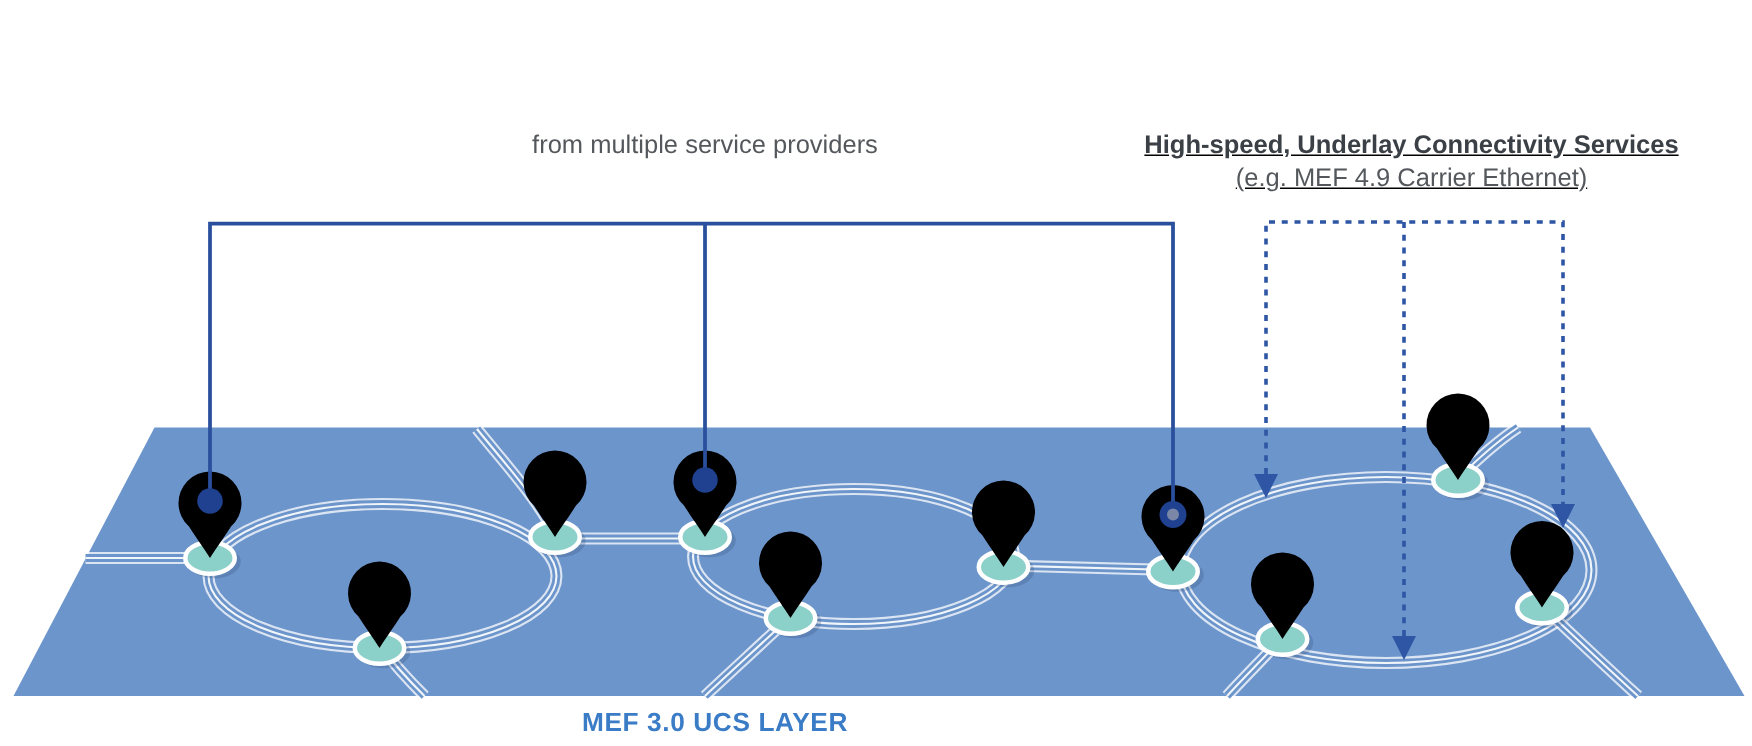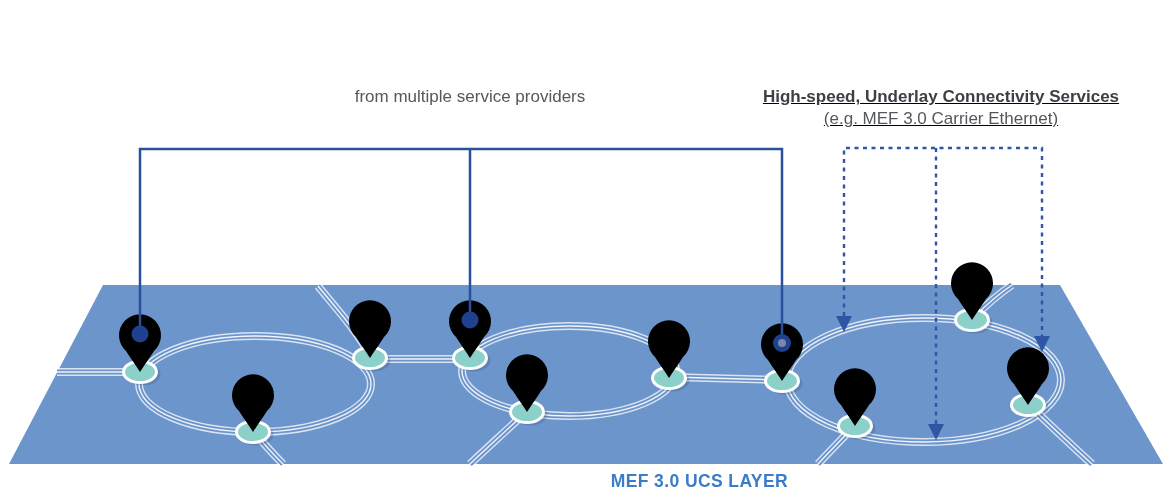--- a/index.html
+++ b/index.html
@@ -7,21 +7,21 @@
     position:relative;width:1168px;height:497px;background:#ffffff;overflow:hidden;
     font-family:"Liberation Sans", sans-serif;
   }
   #diagram-svg{position:absolute;left:0;top:0;}
   .annotation{position:absolute;text-align:center;line-height:22px;font-size:17px;}
   .annotation .l1{font-weight:bold;color:var(--label-dark);}
   .annotation .l2{font-weight:normal;color:var(--label-gray);}
   #endpoints-annotation{left:270px;top:86px;width:400px;}
   #underlay-annotation{left:741px;top:86px;width:400px;text-decoration:underline;}
   #layer-title{
-    position:absolute;left:388px;top:471px;width:400px;text-align:right;
+    position:absolute;left:388px;top:471px;width:400px;text-align:left;
     font-size:17.5px;font-weight:bold;letter-spacing:.4px;color:var(--title-blue);
   }
   
   .plane{fill:var(--plane);}
   
   .track-outer{fill:none;stroke:var(--track-line);stroke-width:8;opacity:.75;}
   .track-mid{fill:none;stroke:var(--plane);stroke-width:5.2;}
   .track-center{fill:none;stroke:var(--track-line);stroke-width:1.4;opacity:.9;}
   
   .pshadow{fill:#27416e;opacity:.22;}
@@ -172,17 +172,17 @@
       <circle class="phole" cx="782" cy="343" r="4"></circle>
     </g>
   </svg>
 
   <div class="annotation" id="endpoints-annotation">
     <div class="l2">from multiple service providers</div>
   </div>
 
   <div class="annotation" id="underlay-annotation">
     <div class="l1">High-speed, Underlay Connectivity Services</div>
-    <div class="l2">(e.g. MEF 3.0 Carrier Ethernet)</div>
+    <div class="l2">(e.g. MEF 4.9 Carrier Ethernet)</div>
   </div>
 
   <div id="layer-title">MEF 3.0 UCS LAYER</div>
 </div>
 
 </body></html>

